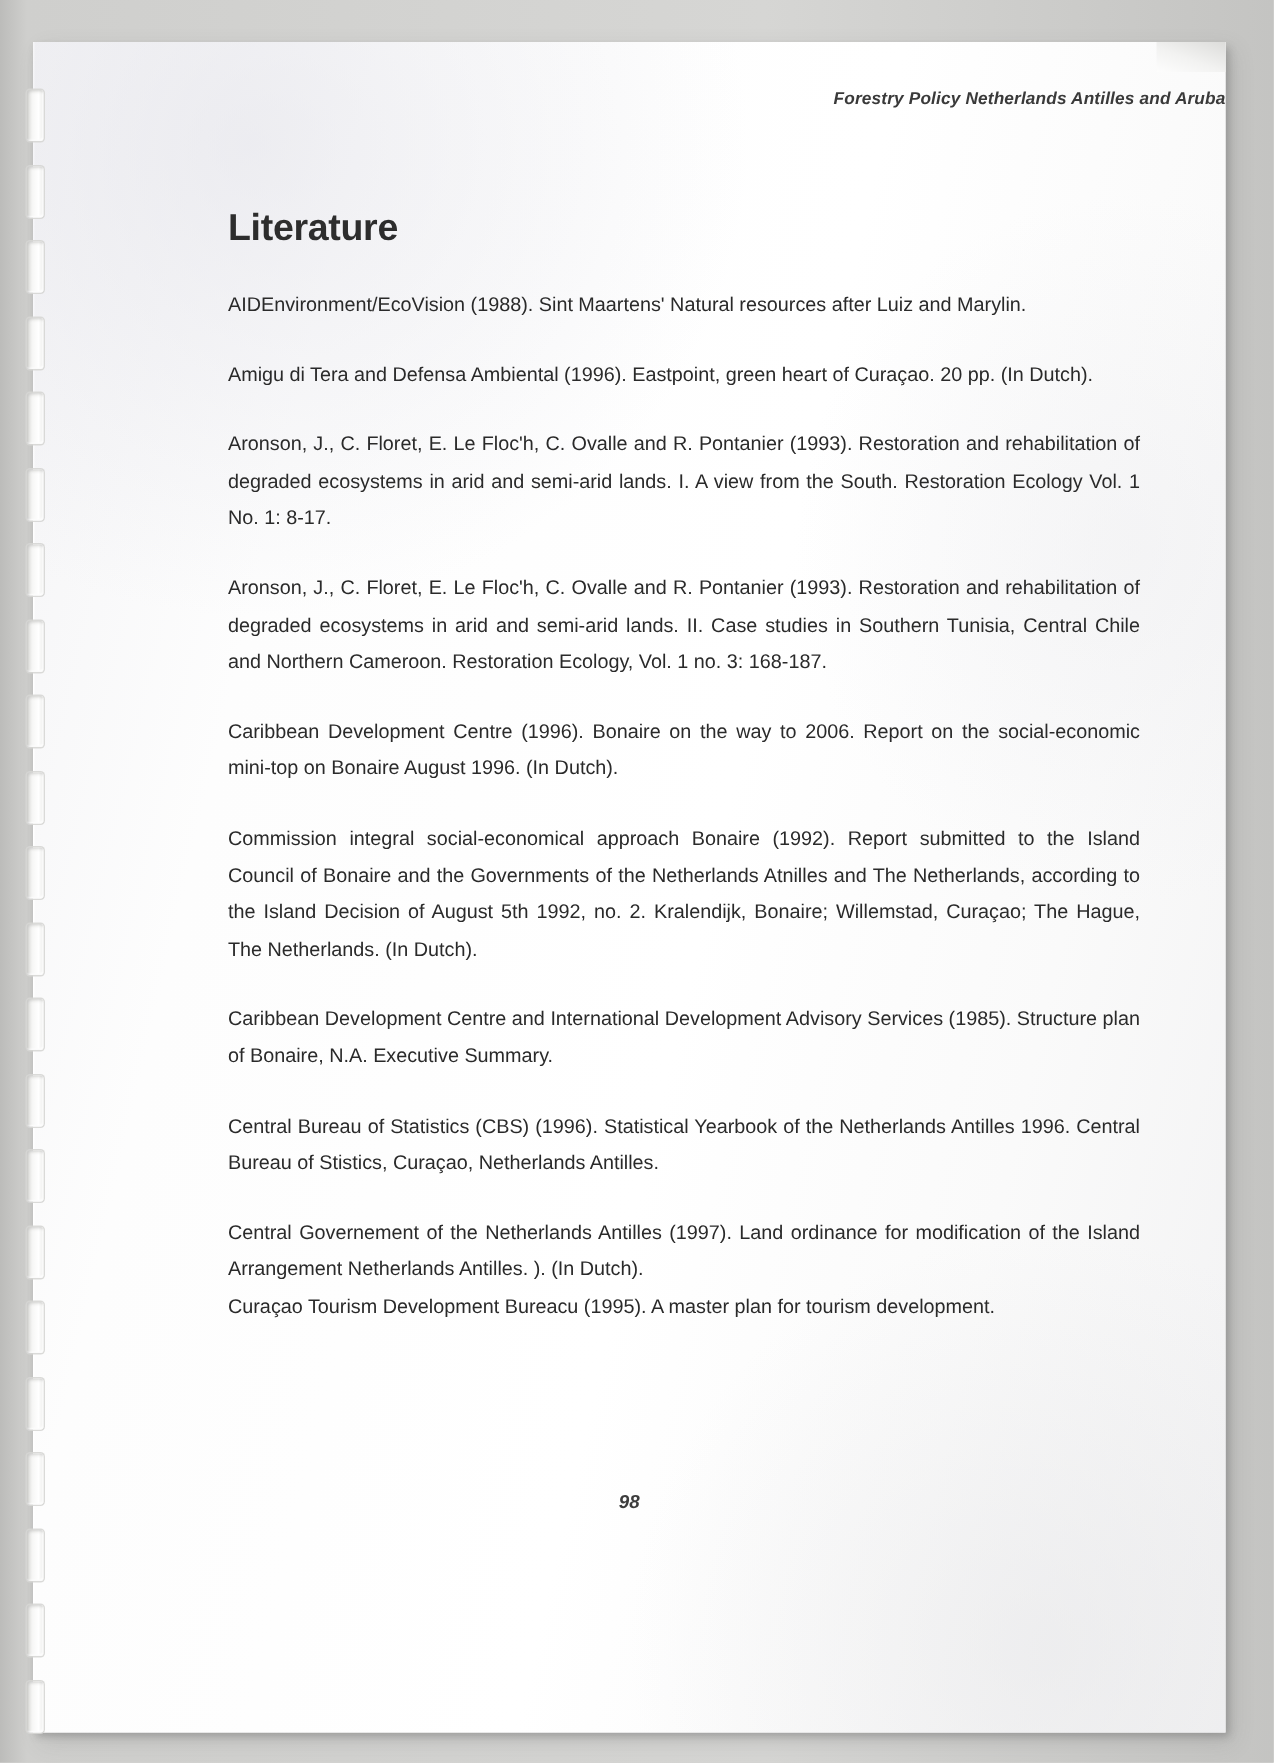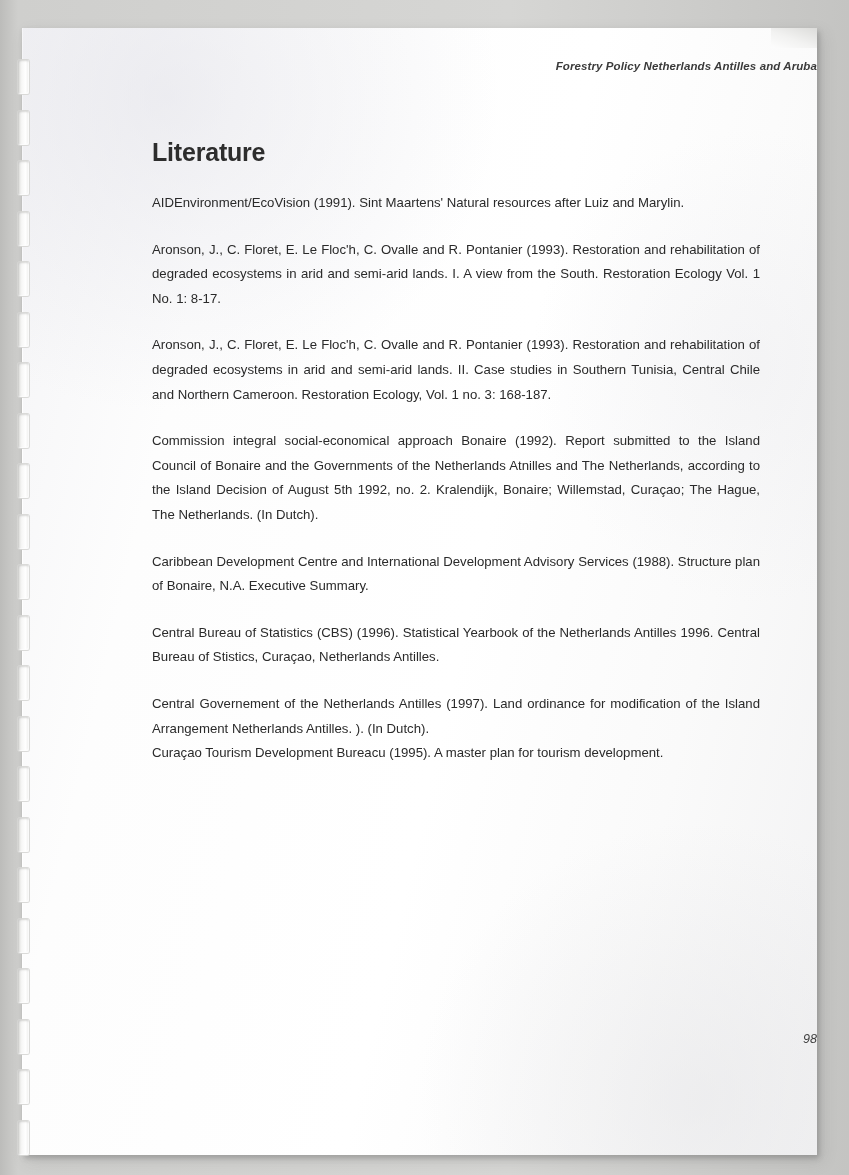--- a/index.html
+++ b/index.html
@@ -128,48 +128,50 @@
   }
   .ref:last-child {
     margin-bottom: 12px;
   }
 
   
   #folio {
     position: absolute;
     left: 0;
     right: 0;
-    top: 1004px;
-    text-align: right;
+    top: 966px;
+    text-align: center;
     font-size: 12.5px;
     font-style: italic;
-    font-weight: 400;
+    font-weight: 700;
     color: #3d3d3d;
   }
 </style>
 </head>
 <body>
 
 <div id="scan">
   <div id="scan-bg"></div>
 
   <div id="page">
     <div id="page-texture"></div>
     <div id="corner-fold"></div>
 
     <div id="running-head">Forestry Policy Netherlands Antilles and Aruba</div>
 
     <h1 id="heading">Literature</h1>
 
     <div id="refs">
-        <p class="ref">AIDEnvironment/EcoVision (1991). Sint Maartens' Natural resources after Luiz and Marylin.</p>
+        <p class="ref">AIDEnvironment/EcoVision (1988). Sint Maartens' Natural resources after Luiz and Marylin.</p>
+        <p class="ref">Amigu di Tera and Defensa Ambiental (1996). Eastpoint, green heart of Curaçao. 20 pp. (In Dutch).</p>
         <p class="ref">Aronson, J., C. Floret, E. Le Floc'h, C. Ovalle and R. Pontanier (1993). Restoration and rehabilitation of degraded ecosystems in arid and semi-arid lands. I. A view from the South. Restoration Ecology Vol. 1 No. 1: 8-17.</p>
         <p class="ref">Aronson, J., C. Floret, E. Le Floc'h, C. Ovalle and R. Pontanier (1993). Restoration and rehabilitation of degraded ecosystems in arid and semi-arid lands. II. Case studies in Southern Tunisia, Central Chile and Northern Cameroon. Restoration Ecology, Vol. 1 no. 3: 168-187.</p>
+        <p class="ref">Caribbean Development Centre (1996). Bonaire on the way to 2006. Report on the social-economic mini-top on Bonaire August 1996. (In Dutch).</p>
         <p class="ref">Commission integral social-economical approach Bonaire (1992). Report submitted to the Island Council of Bonaire and the Governments of the Netherlands Atnilles and The Netherlands, according to the Island Decision of August 5th 1992, no. 2. Kralendijk, Bonaire; Willemstad, Curaçao; The Hague, The Netherlands. (In Dutch).</p>
-        <p class="ref">Caribbean Development Centre and International Development Advisory Services (1988). Structure plan of Bonaire, N.A. Executive Summary.</p>
+        <p class="ref">Caribbean Development Centre and International Development Advisory Services (1985). Structure plan of Bonaire, N.A. Executive Summary.</p>
         <p class="ref">Central Bureau of Statistics (CBS) (1996). Statistical Yearbook of the Netherlands Antilles 1996. Central Bureau of Stistics, Curaçao, Netherlands Antilles.</p>
         <p class="ref tight">Central Governement of the Netherlands Antilles (1997). Land ordinance for modification of the Island Arrangement Netherlands Antilles. ). (In Dutch).</p>
         <p class="ref">Curaçao Tourism Development Bureacu (1995). A master plan for tourism development.</p>
       </div>
 
     <div id="folio">98</div>
   </div>
 
   <div id="punches">
       <div class="punch" style="top: 60px;"></div>

